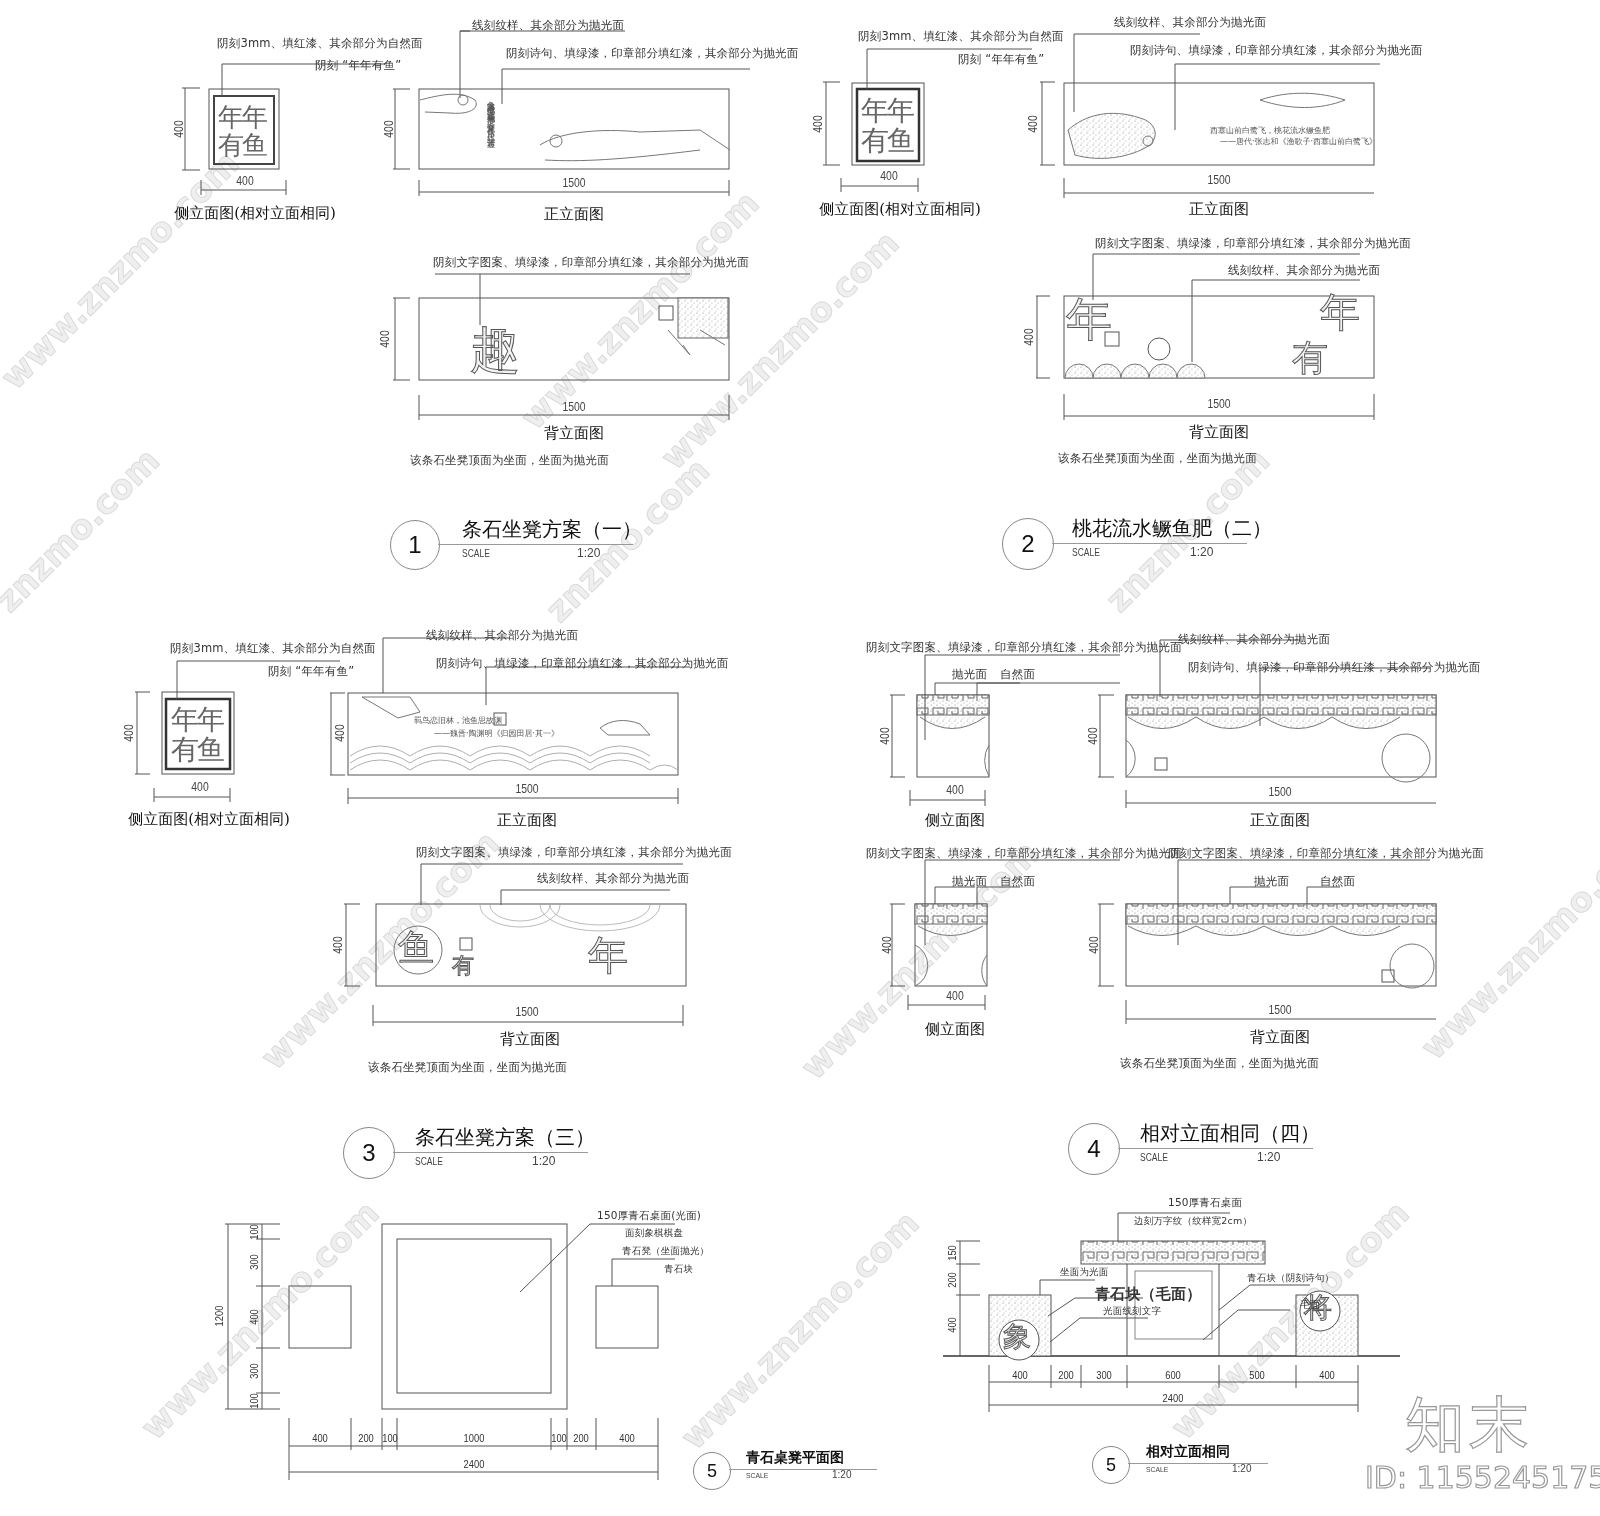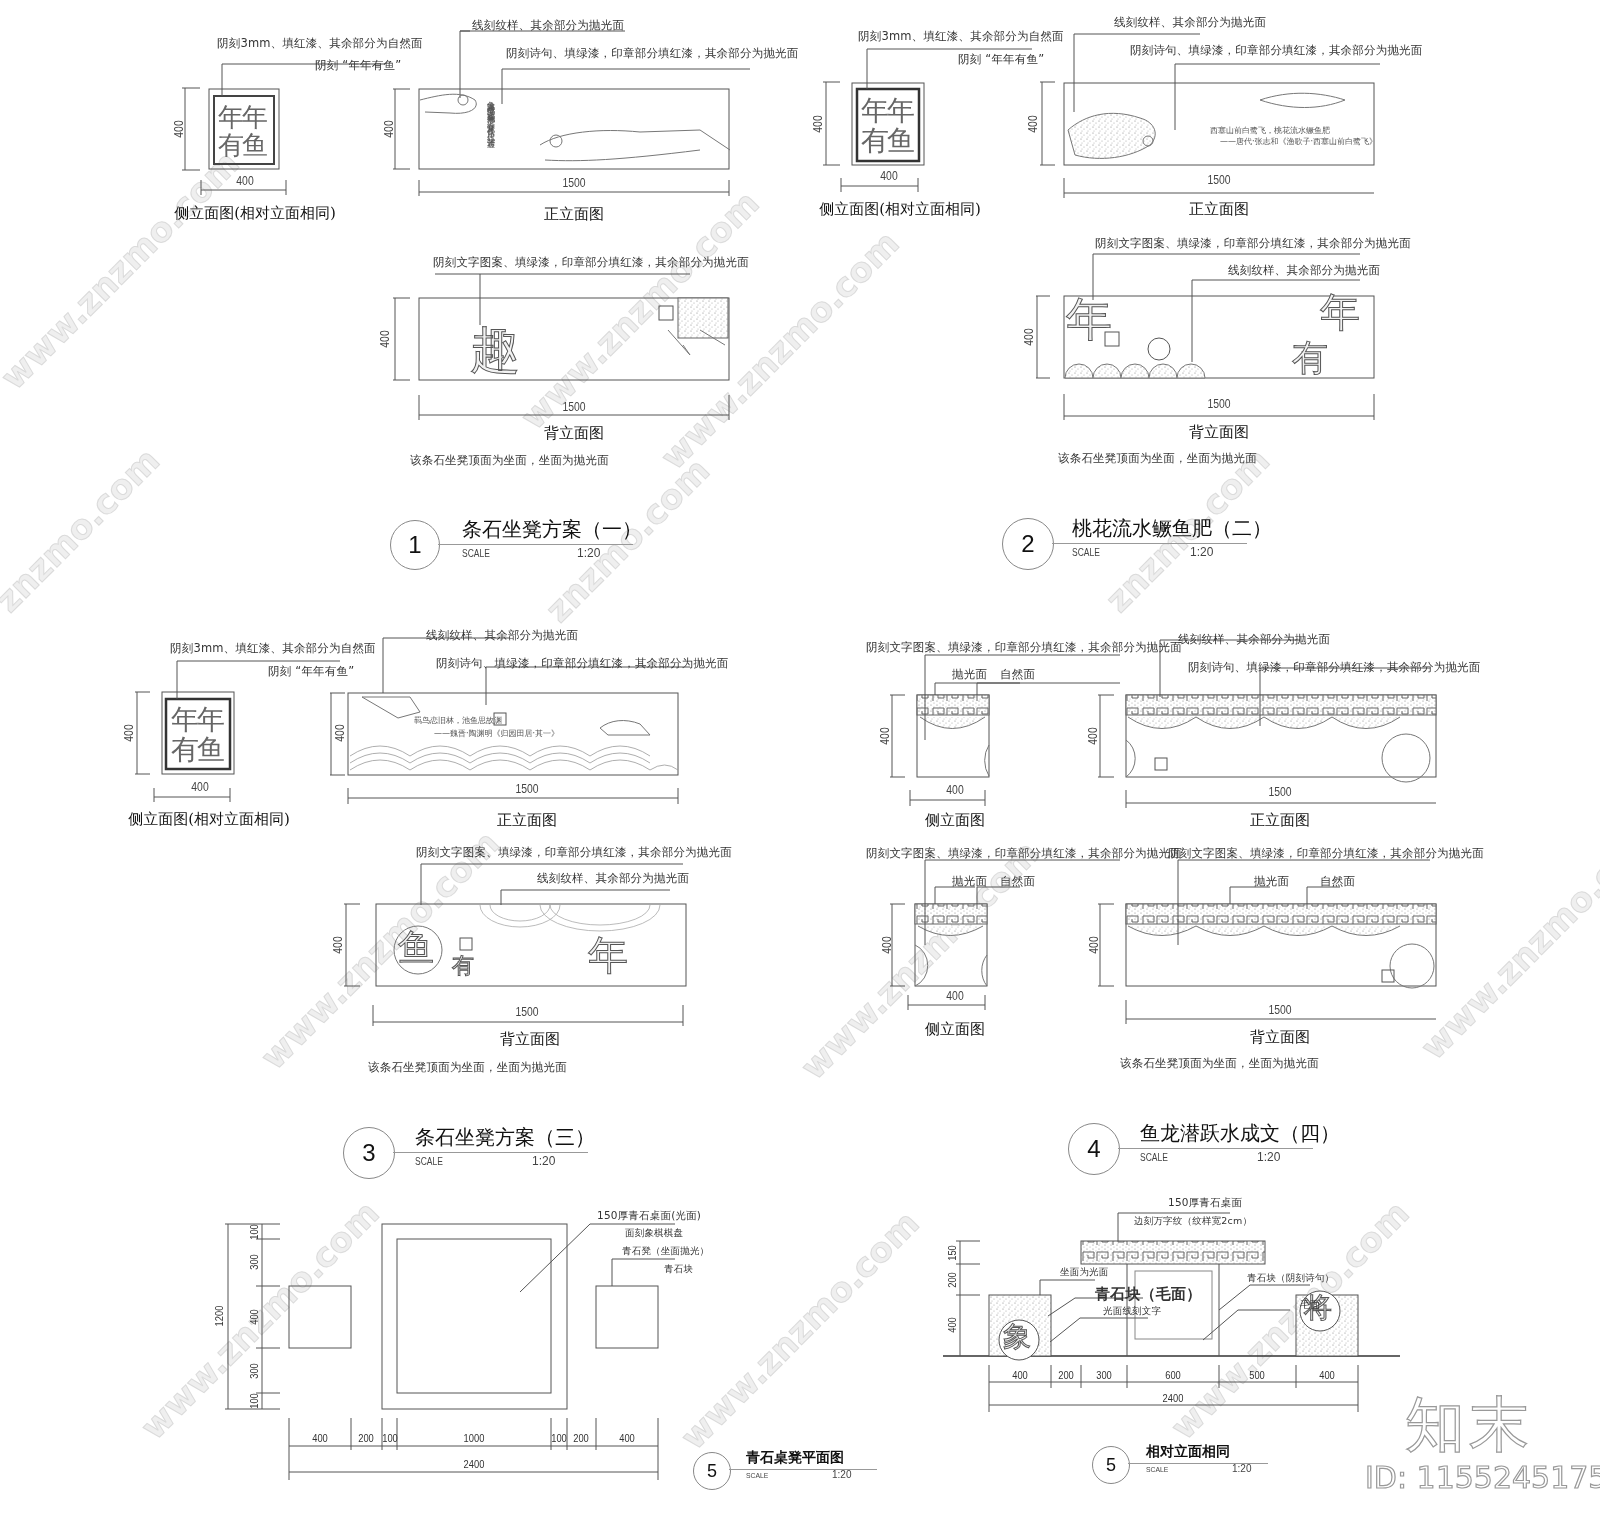--- a/index.html
+++ b/index.html
@@ -447,21 +447,21 @@
 
 <div class="note" style="left:1168px;top:846px;">阴刻文字图案、填绿漆，印章部分填红漆，其余部分为抛光面</div>
 <div class="note" style="left:1254px;top:874px;">抛光面</div>
 <div class="note" style="left:1320px;top:874px;">自然面</div>
 <div class="dimv" style="left:1093px;top:945px;">400</div>
 <div class="dim" style="left:1280px;top:1002px;">1500</div>
 <div class="viewlabel" style="left:1280px;top:1028px;">背立面图</div>
 <div class="note" style="left:1120px;top:1056px;">该条石坐凳顶面为坐面，坐面为抛光面</div>
 
 <div class="title-num" style="left:1068px;top:1123px;width:50px;height:50px;">4</div>
-<div class="title-text" style="left:1140px;top:1120px;">鱼龙潜跃水成文（四）</div>
+<div class="title-text" style="left:1140px;top:1120px;">相对立面相同（四）</div>
 <div class="title-line" style="left:1118px;top:1148px;width:195px;"></div>
 <div class="scale" style="left:1140px;top:1152px;">SCALE</div>
 <div class="ratio" style="left:1257px;top:1150px;">1:20</div>
 
 <div class="note" style="left:597px;top:1209px;font-size:10.5px;">150厚青石桌面(光面)</div>
 <div class="note" style="left:625px;top:1227px;font-size:9.5px;">面刻象棋棋盘</div>
 <div class="note" style="left:622px;top:1245px;font-size:9.5px;">青石凳（坐面抛光）</div>
 <div class="note" style="left:664px;top:1263px;font-size:9.5px;">青石块</div>
 
 <div class="dimsv" style="left:254px;top:1232px;">100</div>

